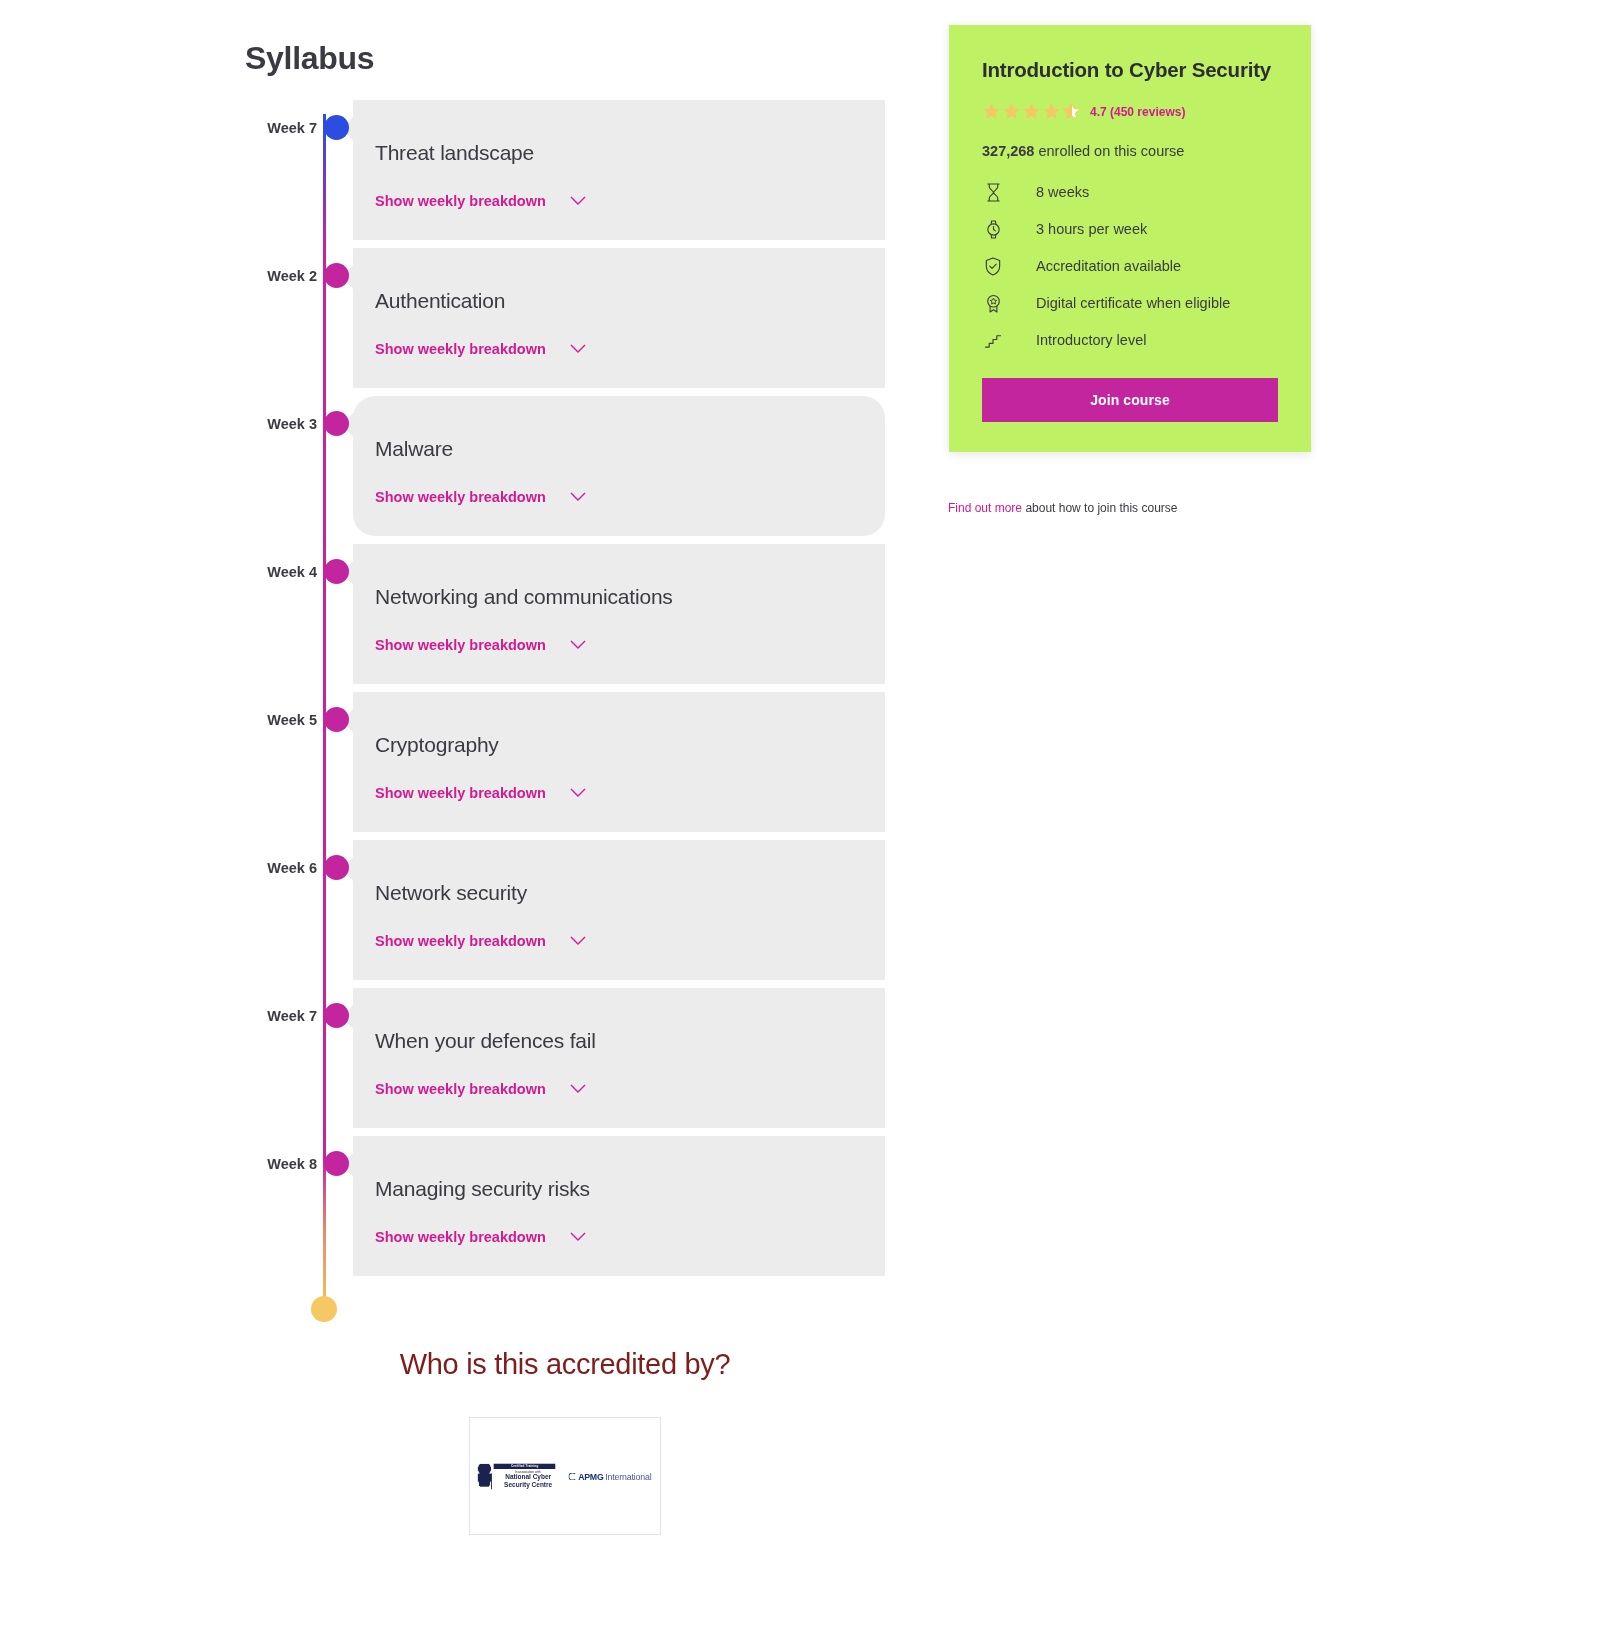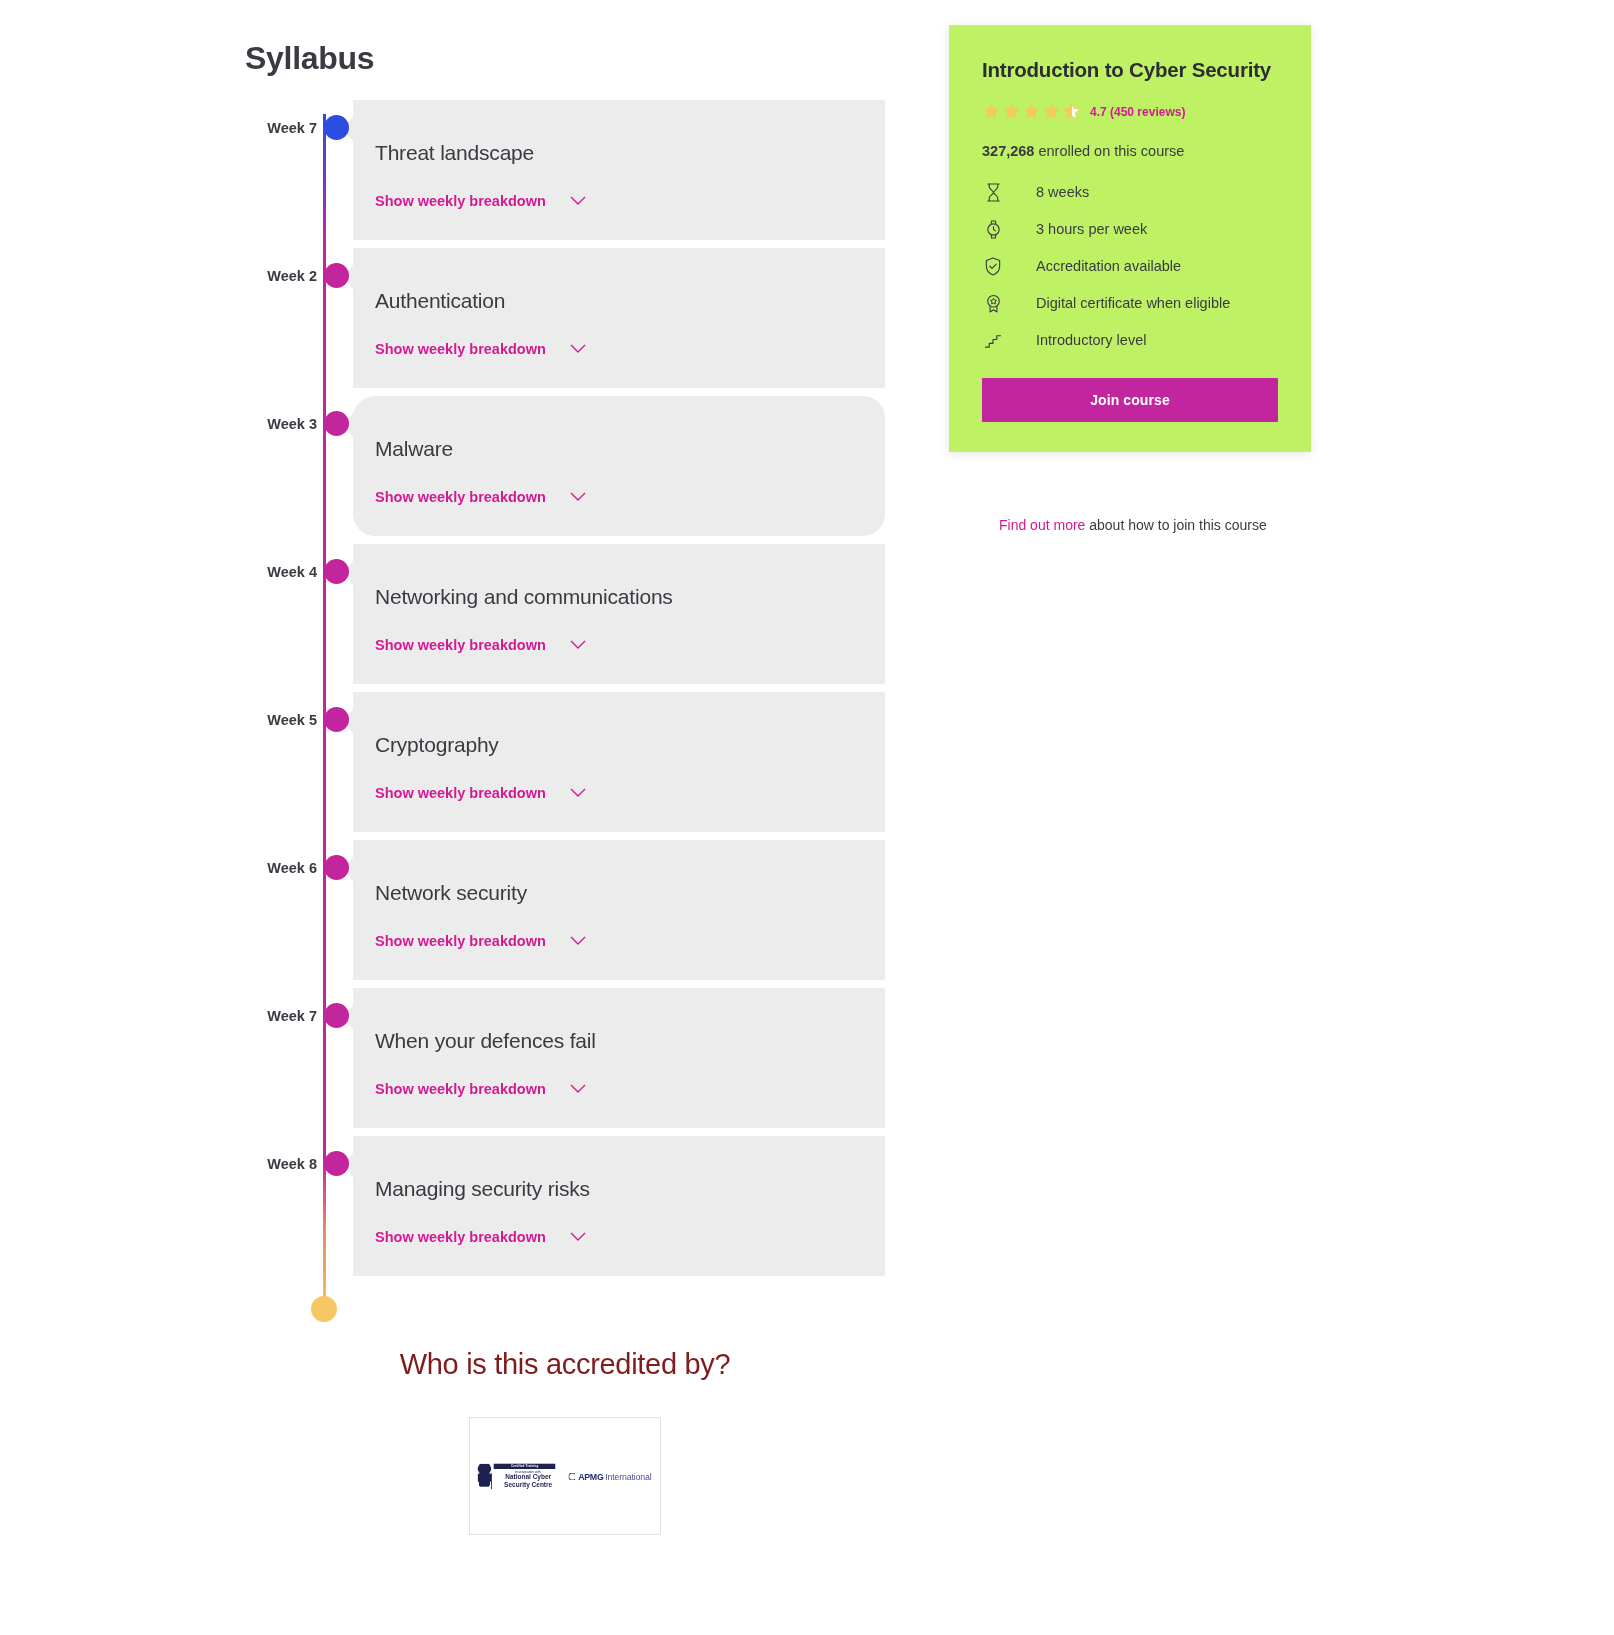--- a/index.html
+++ b/index.html
@@ -274,26 +274,25 @@
     padding: 14px 0;
     font-size: 14px;
     font-weight: 700;
     font-family: "Liberation Sans", sans-serif;
     cursor: pointer;
     letter-spacing: .1px;
   }
 
   .find-out {
     position: absolute;
-    left: 999px;
+    left: 948px;
     top: 501px;
-    font-size: 14px;
+    font-size: 12px;
     color: #3a3a42;
     white-space: nowrap;
-    margin-top: 16px;
   }
   .find-out a {
     color: #d31a92;
     text-decoration: none;
     cursor: pointer;
   }
 </style>
 </head>
 <body>
 

